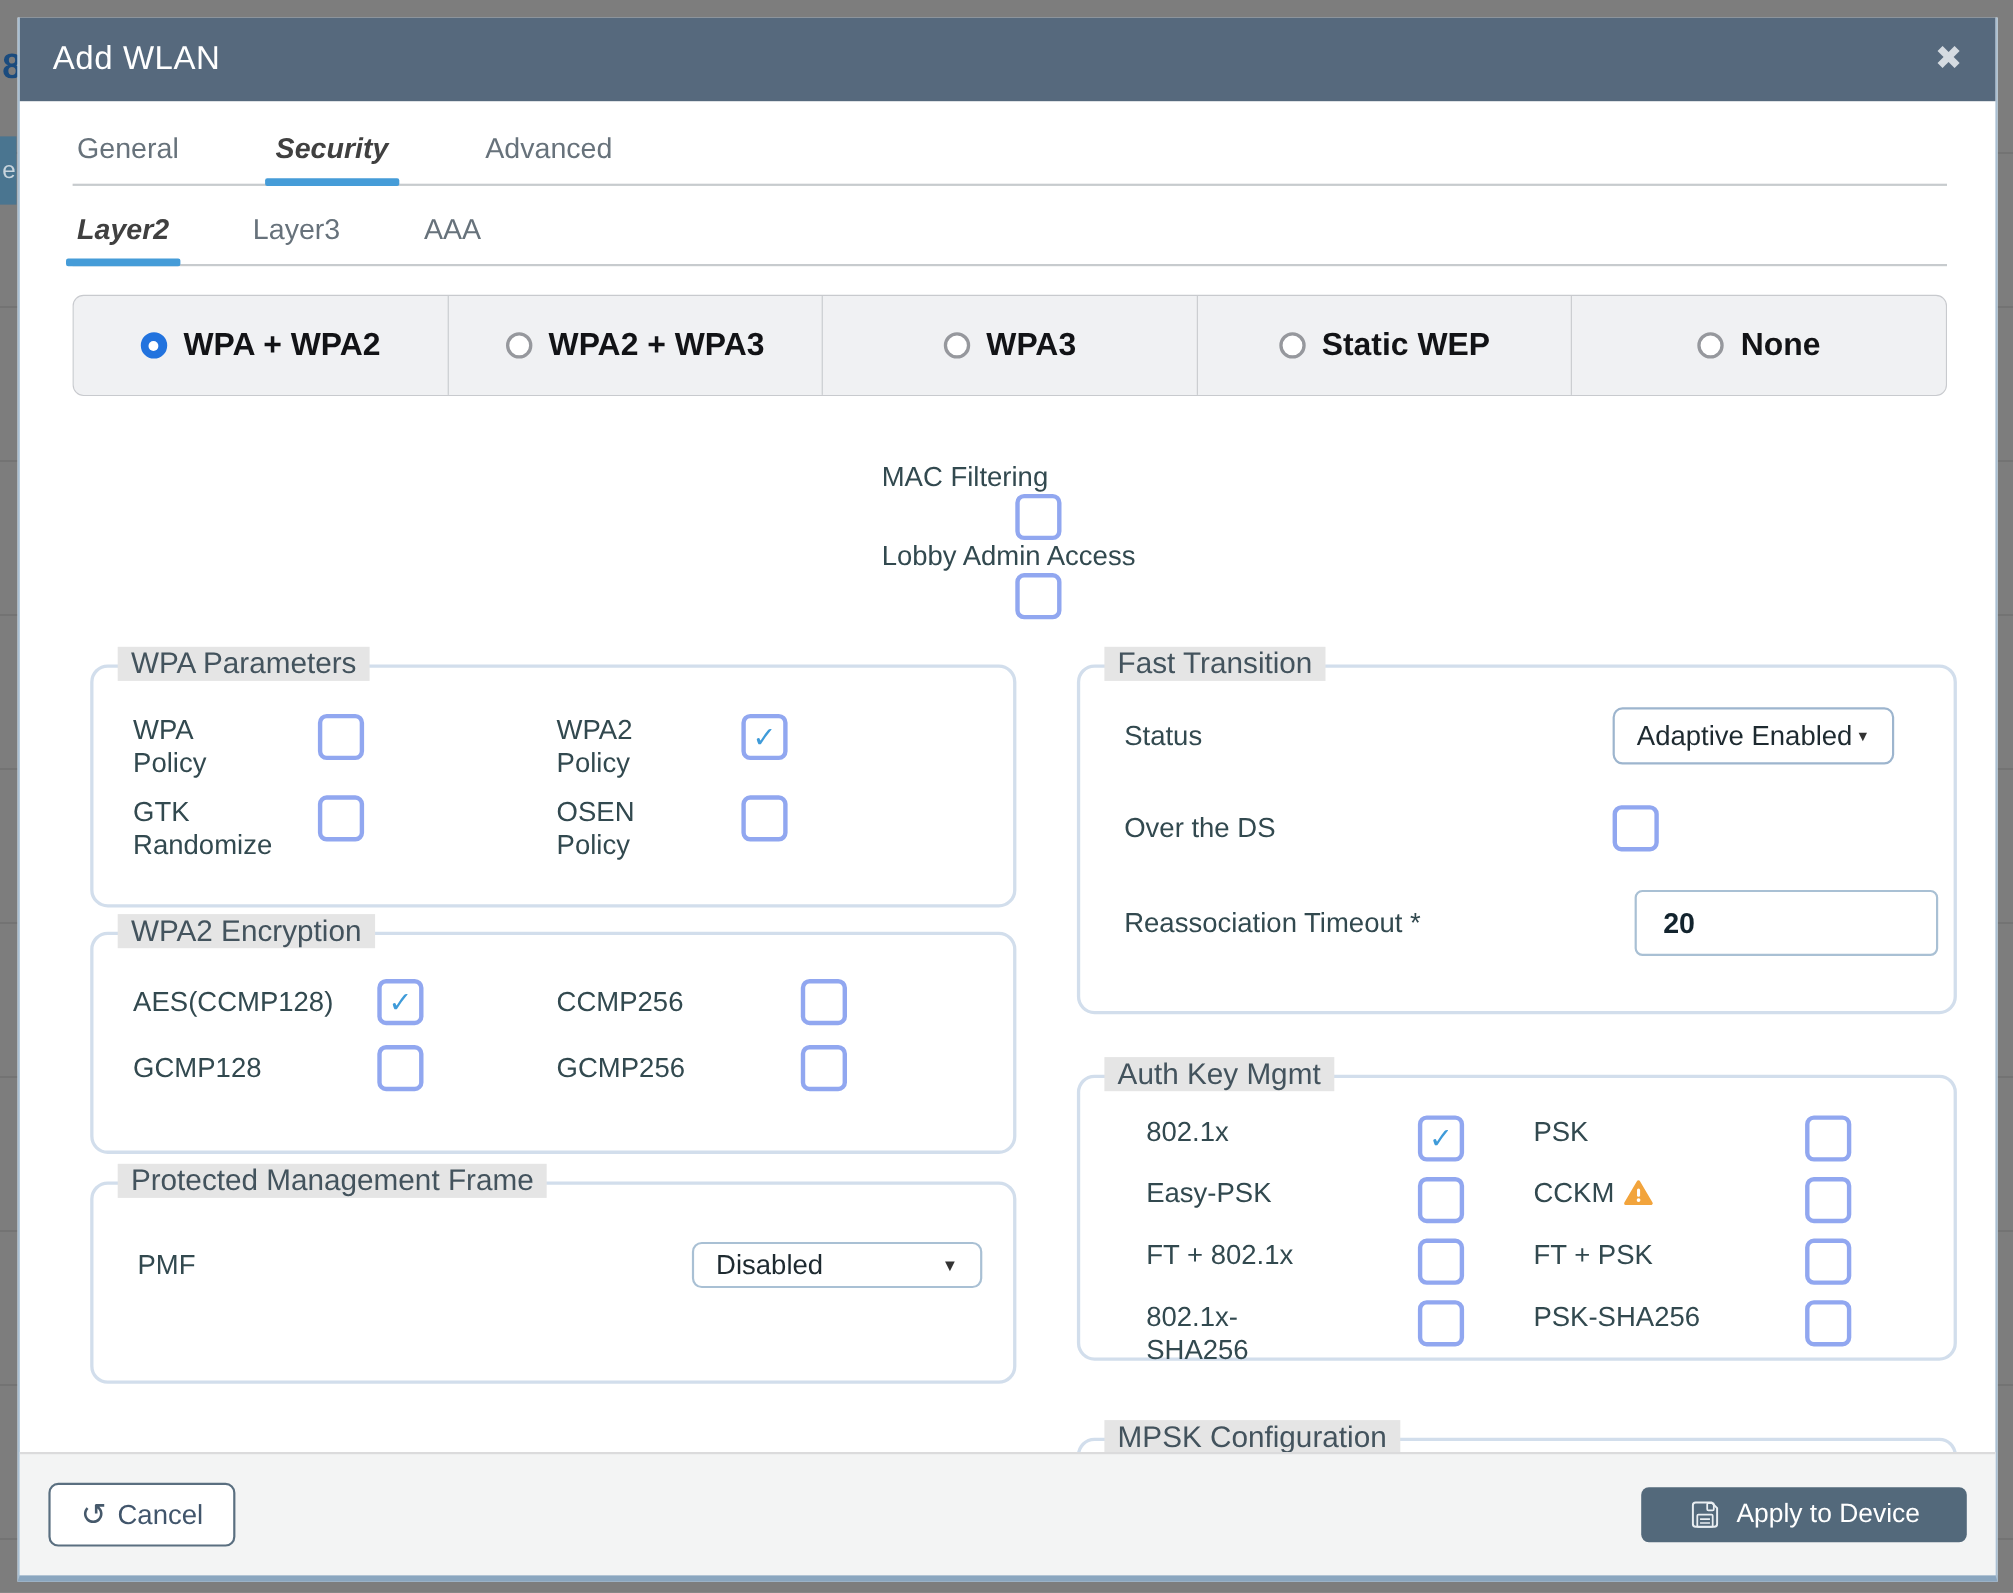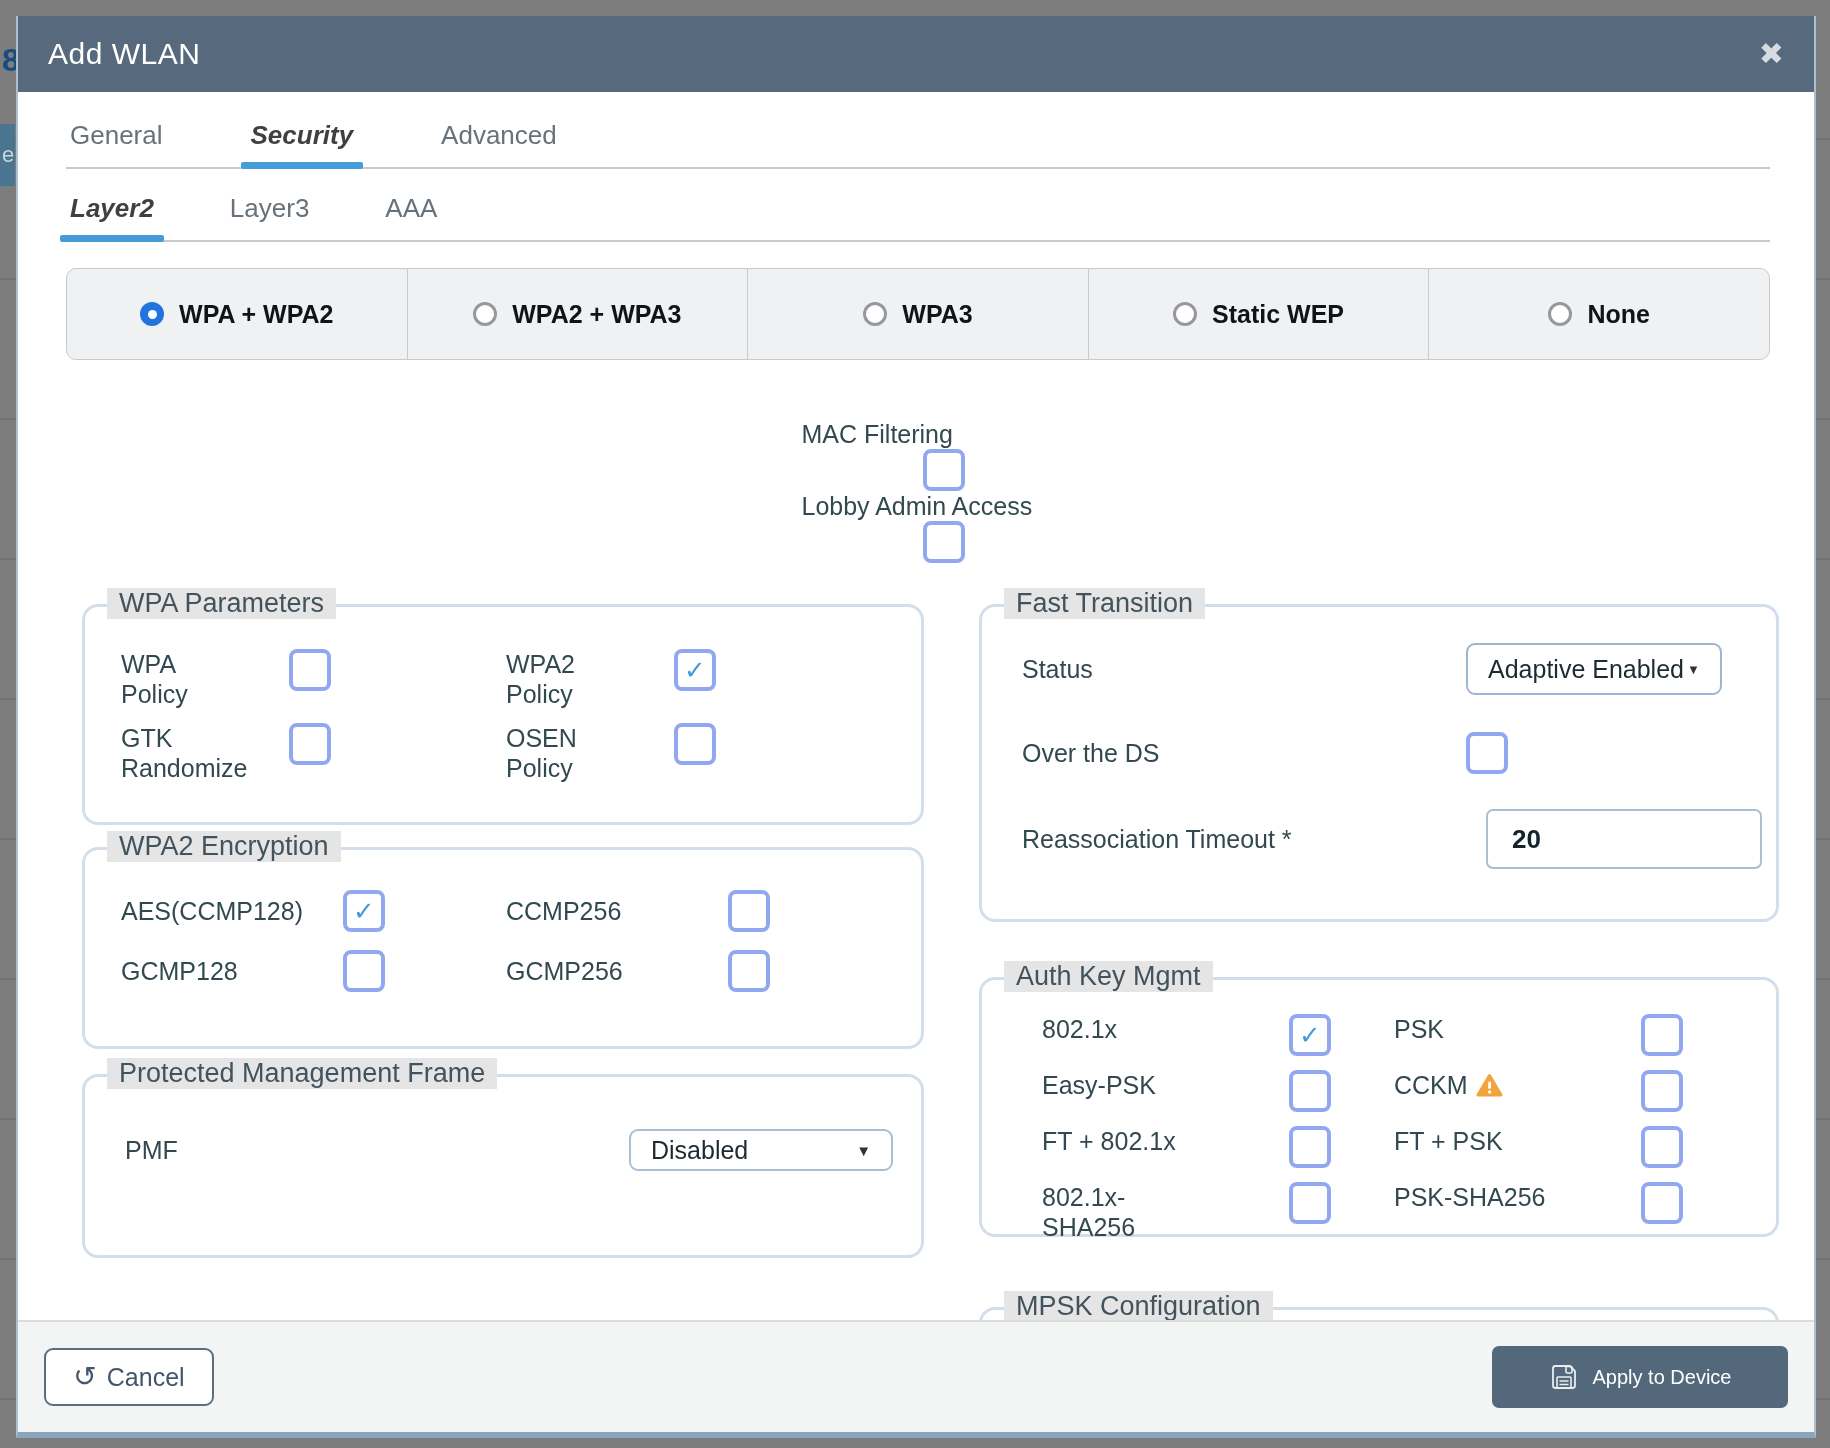--- a/index.html
+++ b/index.html
@@ -26,21 +26,21 @@
   
   .tabrow{display:flex;gap:80px;border-bottom:2px solid #c7cbce;padding-top:28px;}
   .tabrow.subtabs{gap:68px;padding-top:24px;}
   .tab{font-size:26px;color:#67727b;padding:0 4px 16px 4px;position:relative;cursor:pointer;}
   .tab.active{color:#404040;font-weight:700;font-style:italic;}
   .tab.active::after{content:"";position:absolute;left:-6px;right:-6px;bottom:-2px;height:7px;background:#459cd8;border-radius:2px;}
   
   .segmented{margin-top:26px;display:flex;height:90px;background:#f0f1f3;
     border:1px solid #c8cace;border-radius:10px;overflow:hidden;}
   .seg{flex:1;display:flex;align-items:center;justify-content:center;gap:15px;
-    border-right:1px solid #c8cace;font-size:25px;font-weight:600;color:#121316;cursor:pointer;}
+    border-right:1px solid #c8cace;font-size:29px;font-weight:600;color:#121316;cursor:pointer;}
   .seg:last-child{border-right:none;}
   .seg-radio{width:24px;height:24px;border-radius:50%;border:3px solid #96989d;background:#fff;
     box-sizing:border-box;flex:none;display:flex;align-items:center;justify-content:center;}
   .seg-radio.checked{border-color:#2273de;background:#2273de;}
   .seg-radio.checked::after{content:"";width:9px;height:9px;border-radius:50%;background:#fff;}
   
   .opt-row{display:flex;align-items:center;padding-left:52px;height:56px;flex-direction:column;}
   .opt-row.first{margin-top:60px;}
   .opt-row + .opt-row{margin-top:16px;}
   .opt-label{width:285px;font-size:25px;color:#32494f;}
@@ -91,21 +91,21 @@
   
   .fs-mpsk{height:110px;margin-top:70px;}
   
   .modal-footer{position:absolute;left:0;right:0;bottom:0;height:112px;background:#f3f4f4;
     border-top:2px solid #dbdbdc;display:flex;align-items:center;padding:0 26px;box-sizing:border-box;}
   .btn-cancel{display:inline-flex;align-items:center;justify-content:center;gap:10px;width:170px;height:58px;
     background:#fff;border:2px solid #5a6f80;border-radius:9px;color:#41556b;font-size:25px;
     font-family:inherit;cursor:pointer;}
   .undo-glyph{font-size:28px;line-height:1;color:#46596b;}
   .btn-apply{margin-left:auto;display:inline-flex;align-items:center;justify-content:center;gap:14px;
-    width:296px;height:62px;background:#53697b;border:none;border-radius:7px;color:#ffffff;font-size:20px;
+    width:296px;height:50px;background:#53697b;border:none;border-radius:7px;color:#ffffff;font-size:24px;
     font-family:inherit;cursor:pointer;}
 </style>
 </head>
 <body>
 
 <div class="bg">
   <div class="bg-stray-8">8</div>
   <div class="bg-chip">
     <span>e</span>
   </div>

